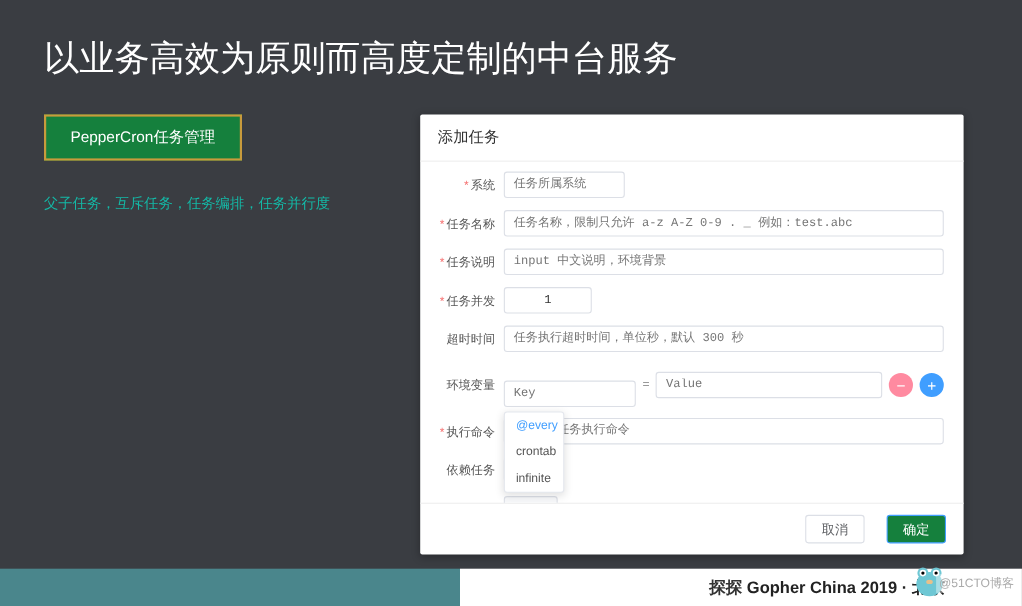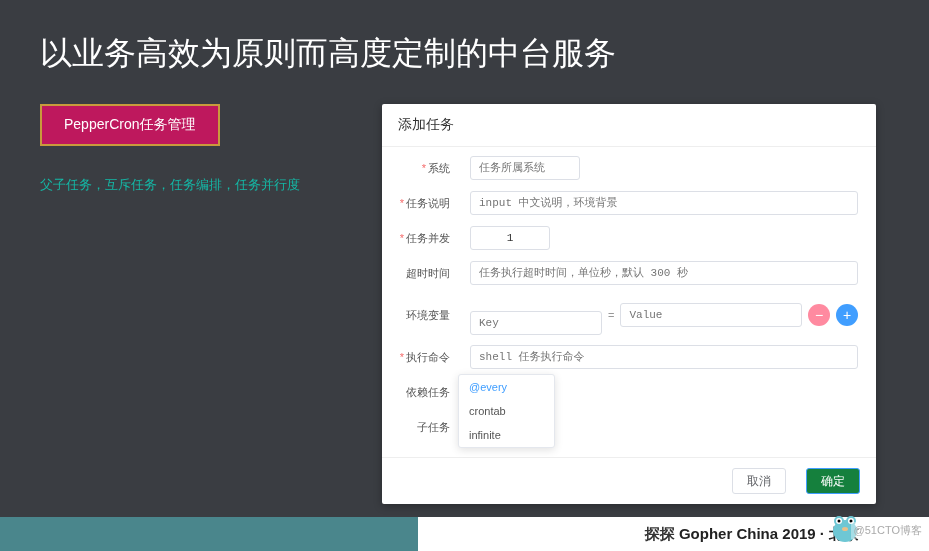--- a/index.html
+++ b/index.html
@@ -1,48 +1,48 @@
 <!DOCTYPE html>
 <html><head>
   <meta charset="utf-8">
   <style>
     * { margin: 0; padding: 0; box-sizing: border-box; }
     body { width: 929px; height: 551px; background: #3a3d42; font-family: "Microsoft YaHei", Arial, sans-serif; position: relative; overflow: hidden; }
     
     .slide-title { color: #fff; font-size: 32px; font-weight: 300; padding: 32px 0 0 40px; }
     
-    .tag-box { margin: 28px 0 0 40px; display: inline-block; background: #be185d; color: #fff; padding: 10px 22px; font-size: 14px; border: 2px solid #c89b3c; }
+    .tag-box { margin: 28px 0 0 40px; display: inline-block; background: #15803d; color: #fff; padding: 10px 22px; font-size: 14px; border: 2px solid #c89b3c; }
     
     .desc-text { color: #14b8a6; margin: 28px 0 0 40px; font-size: 13px; line-height: 1.7; max-width: 300px; }
     
     .form-panel { position: absolute; left: 382px; top: 104px; width: 494px; height: 400px; background: #fff; border-radius: 2px; box-shadow: 0 2px 8px rgba(0,0,0,.3); display: flex; flex-direction: column; }
     
     .form-header { padding: 12px 16px; border-bottom: 1px solid #eee; font-size: 14px; color: #333; font-weight: 500; }
     
     .form-body { flex: 1; overflow: hidden; padding: 8px 18px 6px 8px; }
     
-    .form-row { display: flex; align-items: center; margin-bottom: 9px; min-height: 26px; gap: 12px; }
+    .form-row { display: flex; align-items: center; margin-bottom: 9px; min-height: 26px; }
     
     .form-label { width: 68px; text-align: right; font-size: 11px; color: #555; padding-right: 8px; }
     .form-label.req::before { content: "*"; color: #f56c6c; margin-right: 2px; }
     
     .form-control { flex: 1; display: flex; gap: 6px; align-items: center; }
     
     .inp { height: 24px; border: 1px solid #dcdfe6; border-radius: 3px; padding: 0 8px; font-size: 11px; color: #999; background: #fff; font-family: Liberation Mono, monospace; }
     .inp.full { flex: 1; }
     .sel { width: 110px; }
     .num { width: 80px; text-align: center; color: #333; }
     
     .circle-btn { width: 22px; height: 22px; border-radius: 50%; display: inline-flex; align-items: center; justify-content: center; color: #fff; font-size: 14px; cursor: pointer; }
     .circle-btn.del { background: #ff8aa0; }
     .circle-btn.add { background: #409eff; }
     
     .small-tag { height: 22px; border: 1px solid #dcdfe6; border-radius: 3px; padding: 0 8px; font-size: 11px; color: #666; background: #f7f8fa; display: inline-flex; align-items: center; position: relative; }
     
-    .dropdown-pop { position: absolute; left: 76px; top: 270px; width: 97px; background: #fff; border: 1px solid #e4e7ed; border-radius: 3px; box-shadow: 0 2px 8px rgba(0,0,0,.12); z-index: 5; font-size: 11px; }
+    .dropdown-pop { position: absolute; left: 76px; top: 270px; width: 55px; background: #fff; border: 1px solid #e4e7ed; border-radius: 3px; box-shadow: 0 2px 8px rgba(0,0,0,.12); z-index: 5; font-size: 11px; }
     .dropdown-pop .opt { padding: 6px 10px; color: #555; cursor: pointer; }
     .dropdown-pop .opt.sel-opt { color: #409eff; font-weight: 500; }
     
     .form-footer { border-top: 1px solid #eee; padding: 10px 16px; display: flex; justify-content: flex-end; gap: 20px; }
     .btn { height: 26px; padding: 0 14px; border-radius: 3px; font-size: 12px; border: 1px solid #dcdfe6; background: #fff; color: #606266; cursor: pointer; display: inline-flex; align-items: center; }
     .btn.primary { background: #15803d; border-color: #409eff; color: #fff; }
     
     .bottom-banner { position: absolute; left: 0; bottom: 0; width: 100%; height: 34px; background: linear-gradient(to right, #4a868c 0%, #4a868c 45%, #fff 45%, #fff 100%); display: flex; align-items: center; justify-content: flex-end; padding-right: 70px; }
     .banner-text { font-size: 15px; font-weight: 700; color: #222; }
     .banner-text .brand { color: #333; }
@@ -67,20 +67,26 @@
 
   <div class="form-body">
 
     <div class="form-row">
       <div class="form-label req">系统</div>
       <div class="form-control">
         <input class="inp sel" placeholder="任务所属系统" style="">
       </div>
     </div>
 
+    <div class="form-row">
+      <div class="form-label req">任务名称</div>
+      <div class="form-control">
+        <input class="inp full" placeholder="任务名称，限制只允许 a-z A-Z 0-9 . _ 例如：test.abc" style="">
+      </div>
+    </div>
 
     <div class="form-row">
       <div class="form-label req">任务说明</div>
       <div class="form-control">
         <input class="inp full" placeholder="input 中文说明，环境背景" style="">
       </div>
     </div>
 
     <div class="form-row">
       <div class="form-label req">任务并发</div>
@@ -92,21 +98,21 @@
     <div class="form-row">
       <div class="form-label">超时时间</div>
       <div class="form-control">
         <input class="inp full" placeholder="任务执行超时时间，单位秒，默认 300 秒" style="">
       </div>
     </div>
 
     <div class="form-row">
       <div class="form-label">环境变量</div>
       <div class="form-control">
-        <input class="inp" style="width: 132px; margin-top: 16px;" placeholder="Key">
+        <input class="inp" style="width: 120px; margin-top: 16px;" placeholder="Key">
         <span style="color:#999;font-size:11px;">=</span>
         <input class="inp" style="flex: 1 1 0%;" placeholder="Value">
         <span class="circle-btn del">−</span>
         <span class="circle-btn add">+</span>
       </div>
     </div>
 
     <div class="form-row">
       <div class="form-label req">执行命令</div>
       <div class="form-control">

